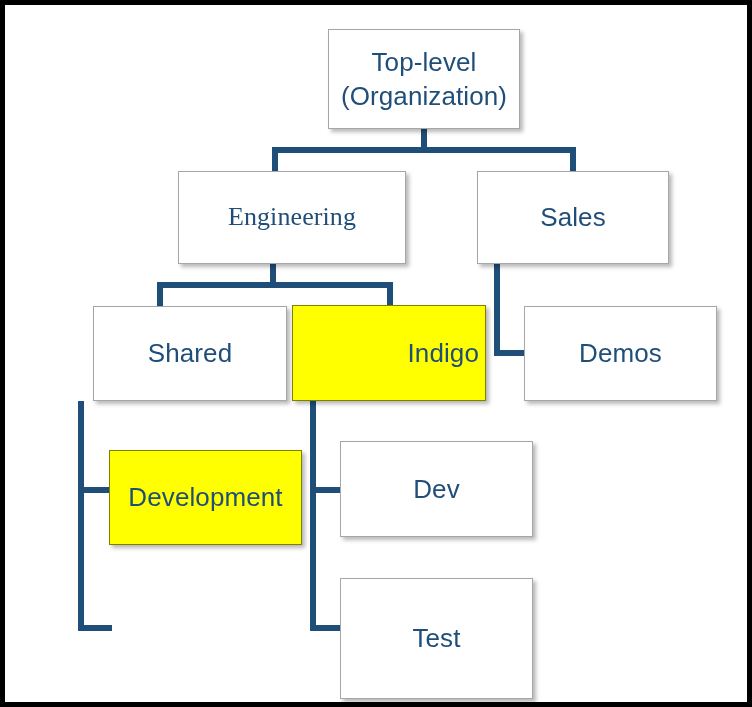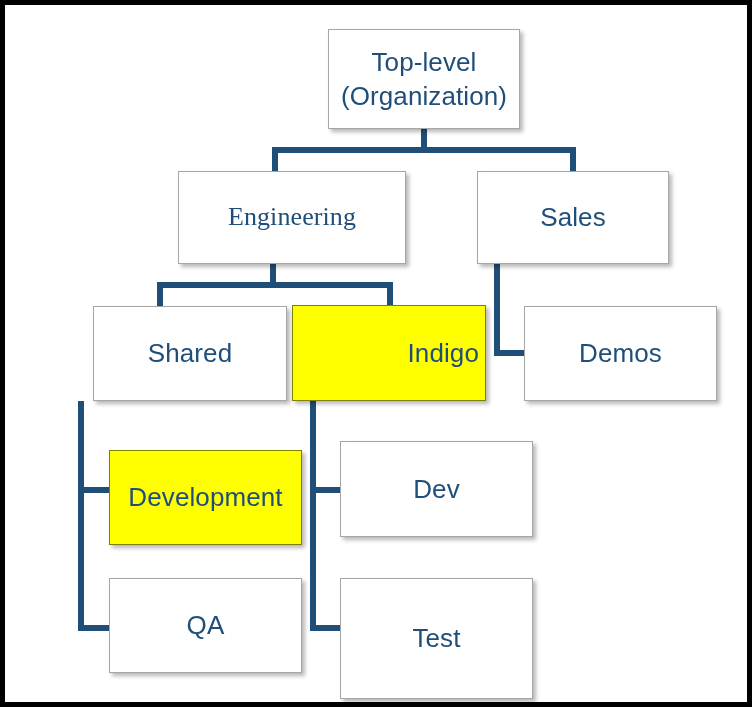--- a/index.html
+++ b/index.html
@@ -148,21 +148,18 @@
   </div>
 
   <div class="node highlight" id="node-development">
     <span class="label">Development</span>
   </div>
 
   <div class="node" id="node-dev">
     <span class="label">Dev</span>
   </div>
 
-  <div class="node" id="node-qa">
-    <span class="label">QA</span>
-  </div>
 
   <div class="node" id="node-test">
     <span class="label">Test</span>
   </div>
 
 </div>
 
 </body></html>

